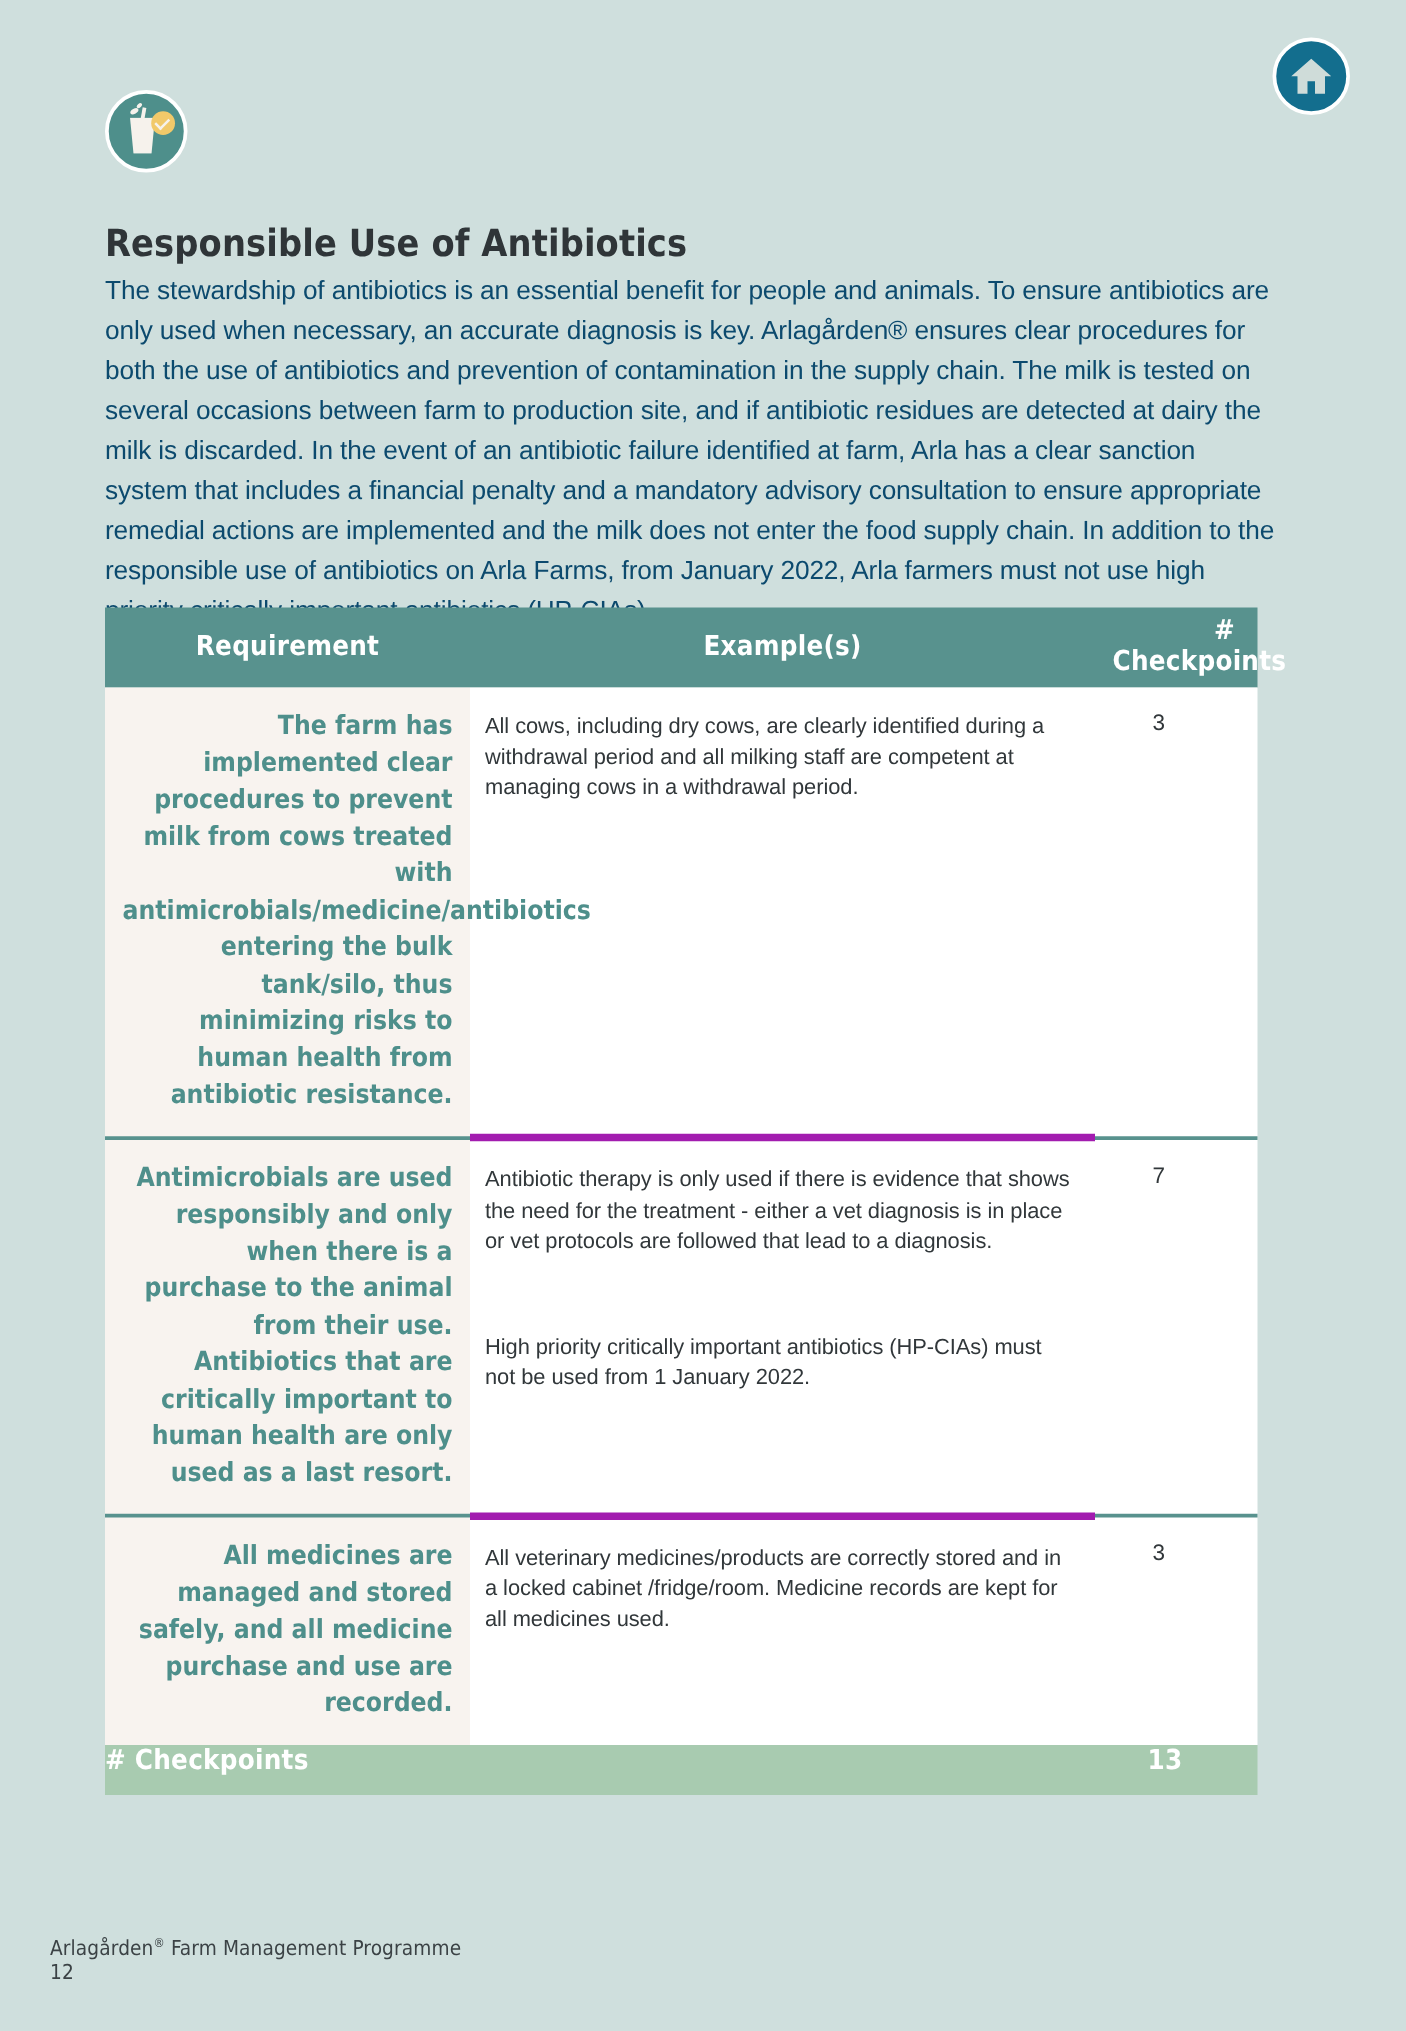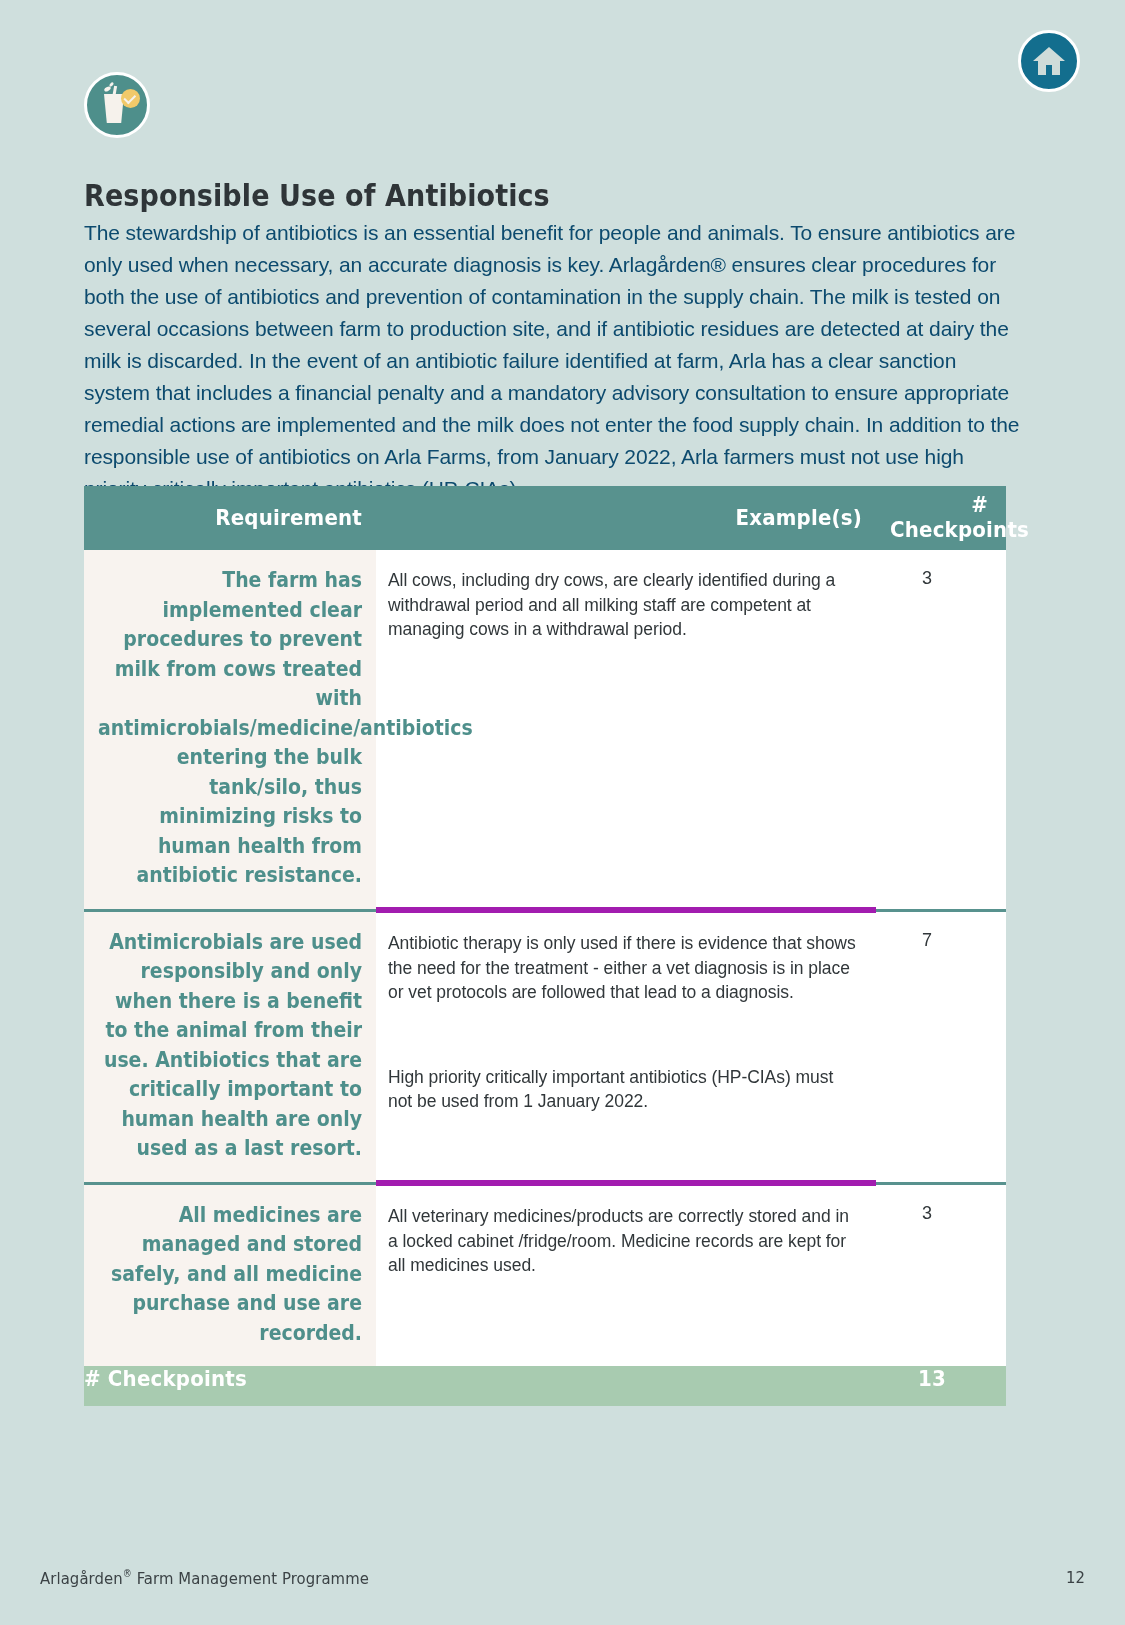--- a/index.html
+++ b/index.html
@@ -158,21 +158,21 @@
   }
   .req-table thead th {
     background: #58928e;
     color: #ffffff;
     font-family: "DejaVu Sans Condensed", "Liberation Sans Narrow", "Liberation Sans", sans-serif;
     font-weight: 700;
     font-size: 22px;
     letter-spacing: 0.2px;
     height: 40px;
     padding: 6px 14px 8px 14px;
-    text-align: right;
+    text-align: center;
     vertical-align: middle;
   }
   .req-table thead th.num { text-align: right; padding-right: 18px; }
 
   .col-req   { width: 292px; }
   .col-ex    { width: 500px; }
   .col-num   { width: 130px; }
 
   td.cell-req {
     background: #f8f3ef;
@@ -225,20 +225,21 @@
     left: 40px;
     right: 40px;
     bottom: 38px;
     display: flex;
     justify-content: space-between;
     align-items: baseline;
     font-family: "DejaVu Sans Condensed", "Liberation Sans Narrow", "Liberation Sans", sans-serif;
     font-size: 16.5px;
     color: #3b4245;
     letter-spacing: 0.1px;
+    flex-direction: column;
   }
   .page-footer sup { font-size: 10px; vertical-align: super; }
 </style>
 </head>
 <body>
 
 <div class="home-btn">
   <span>
     <svg width="36" height="34" viewBox="0 0 36 34" aria-hidden="true">
       <path d="M18 3 L34 17 L29 17 L29 31 L21 31 L21 21 L15 21 L15 31 L7 31 L7 17 L2 17 Z" fill="#cfdcd9"></path>
@@ -276,21 +277,21 @@
   </thead>
   <tbody>
     <tr>
       <td class="cell-req">The farm has implemented clear procedures to prevent milk from cows treated with antimicrobials/medicine/antibiotics entering the bulk tank/silo, thus minimizing risks to human health from antibiotic resistance.</td>
       <td class="cell-ex">
         <p>All cows, including dry cows, are clearly identified during a withdrawal period and all milking staff are competent at managing cows in a withdrawal period.</p>
       </td>
       <td class="cell-num">3</td>
     </tr>
     <tr>
-      <td class="cell-req">Antimicrobials are used responsibly and only when there is a benefit to the animal from their use. Antibiotics that are critically important to human health are only used as a last resort.</td>
+      <td class="cell-req">Antimicrobials are used responsibly and only when there is a purchase to the animal from their use. Antibiotics that are critically important to human health are only used as a last resort.</td>
       <td class="cell-ex">
         <p>Antibiotic therapy is only used if there is evidence that shows the need for the treatment - either a vet diagnosis is in place or vet protocols are followed that lead to a diagnosis.</p>
         <p>High priority critically important antibiotics (HP-CIAs) must not be used from 1 January 2022.</p>
       </td>
       <td class="cell-num">7</td>
     </tr>
     <tr class="row-last">
       <td class="cell-req">All medicines are managed and stored safely, and all medicine purchase and use are recorded.</td>
       <td class="cell-ex">
         <p>All veterinary medicines/products are correctly stored and in a locked cabinet /fridge/room.  Medicine records are kept for all medicines used.</p>

